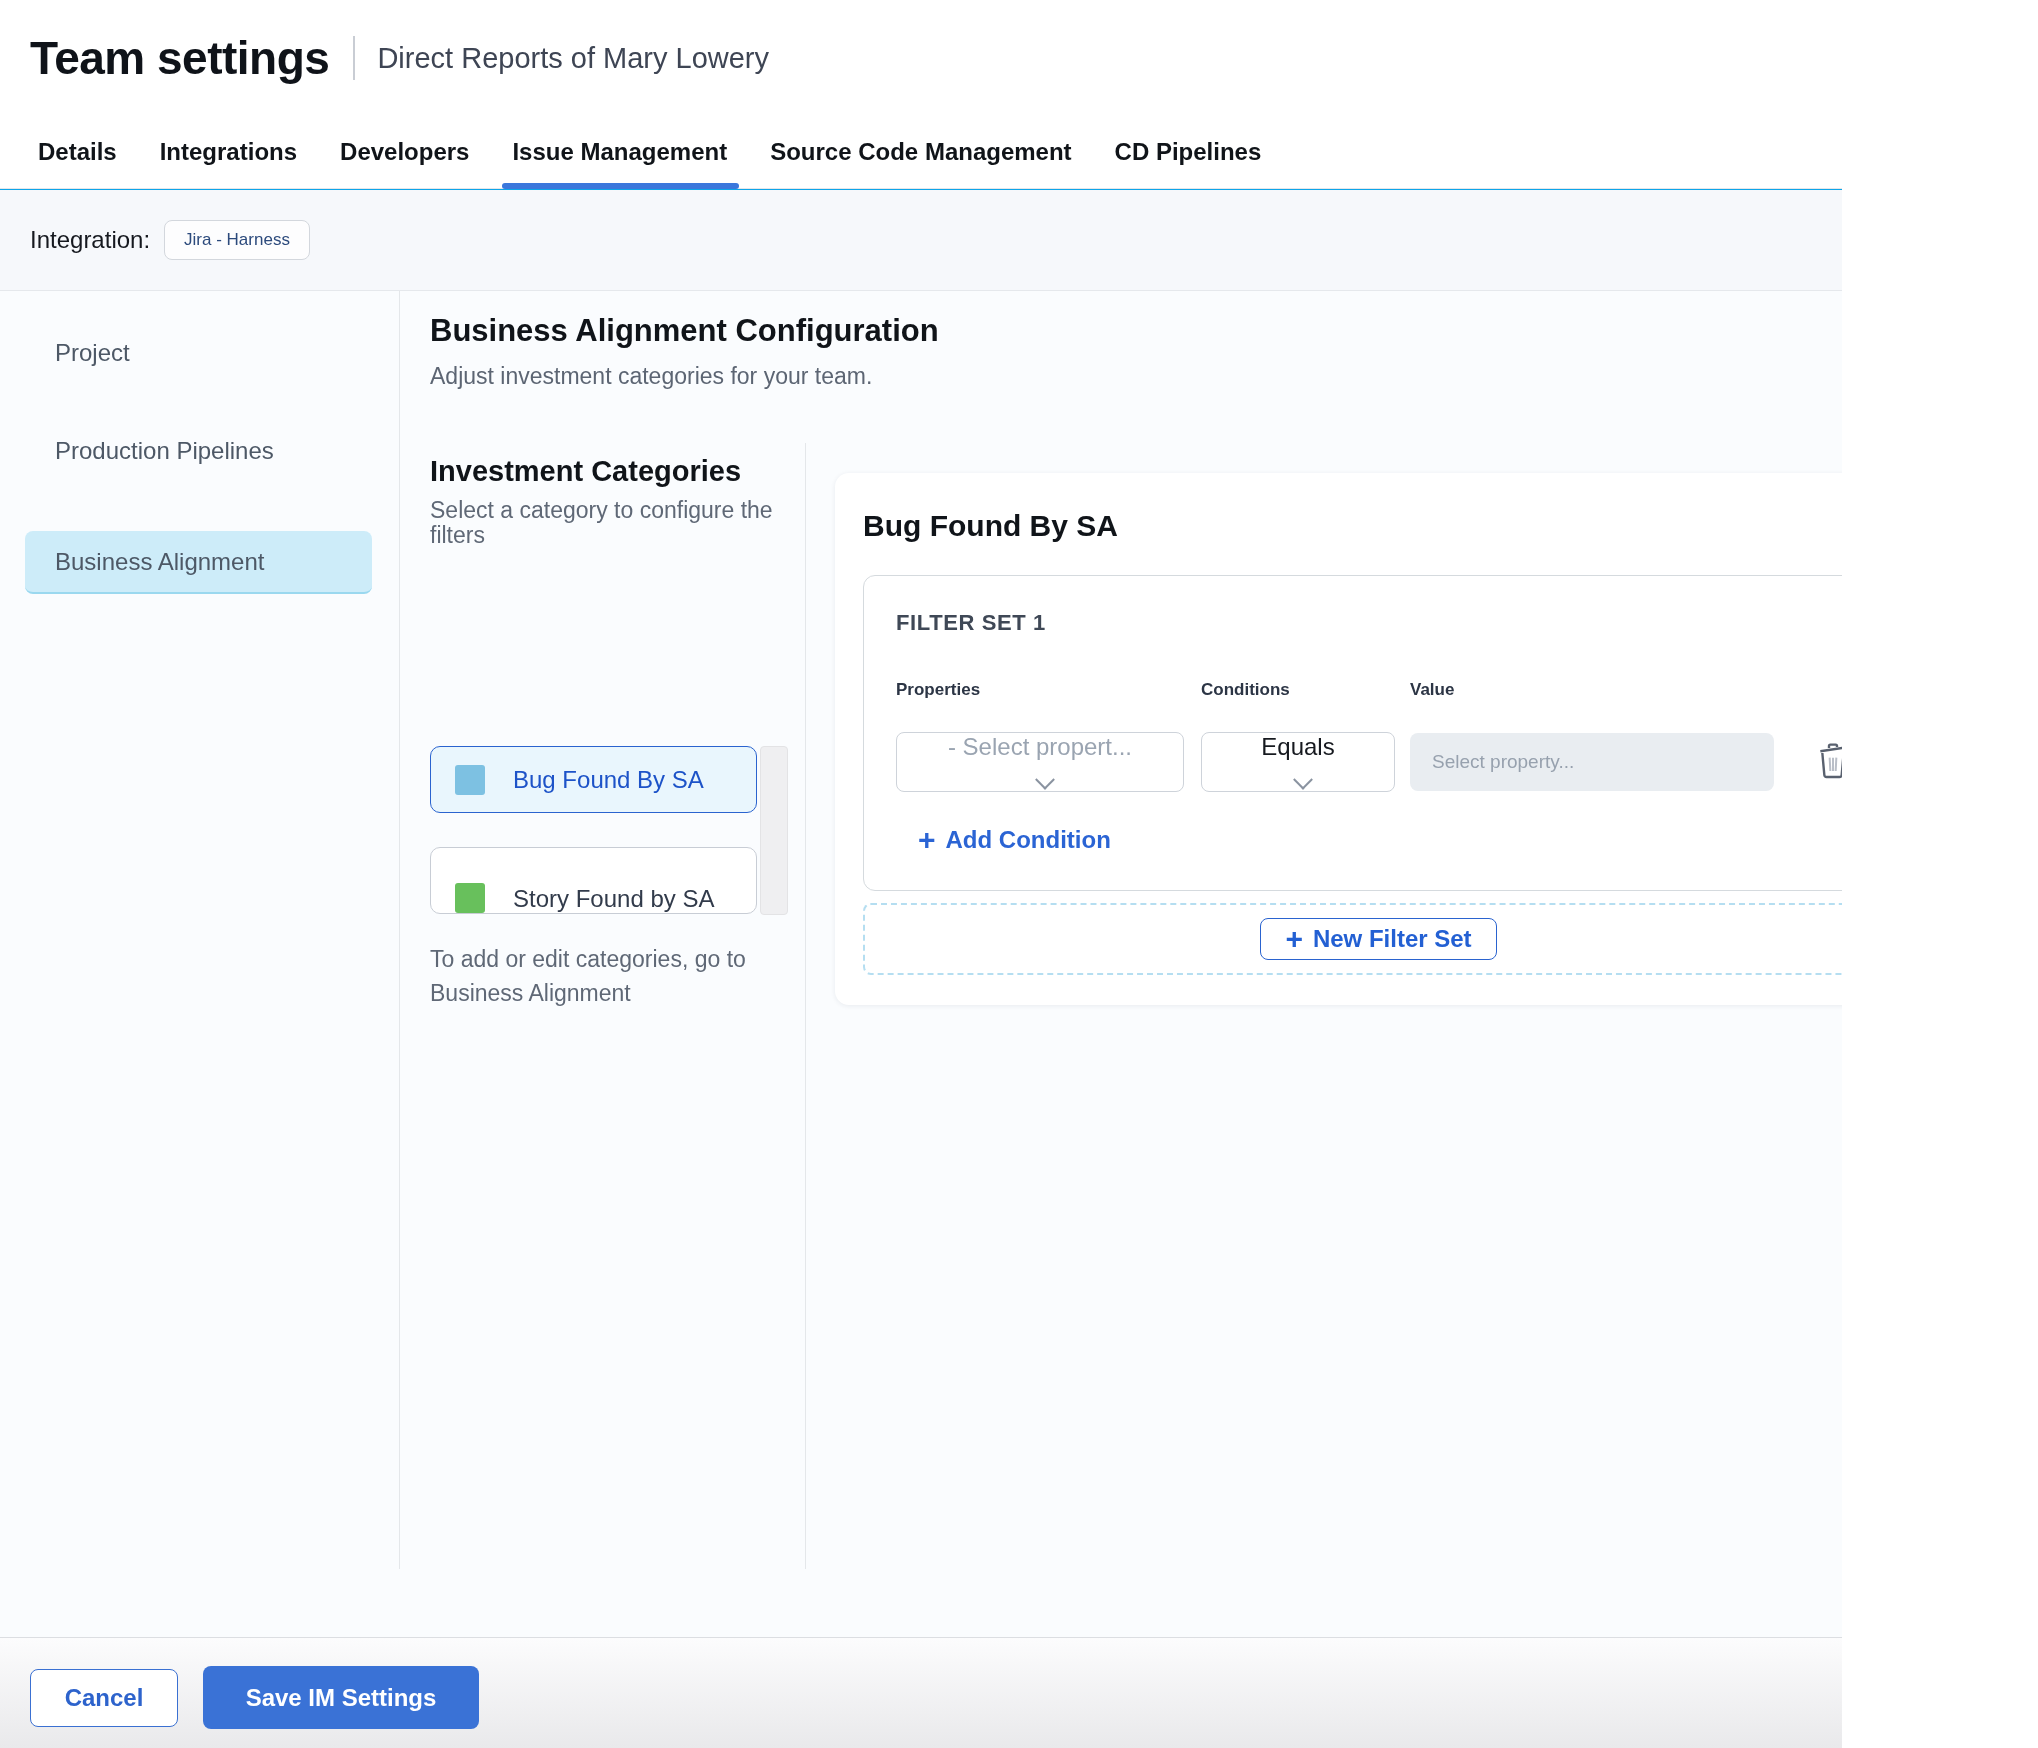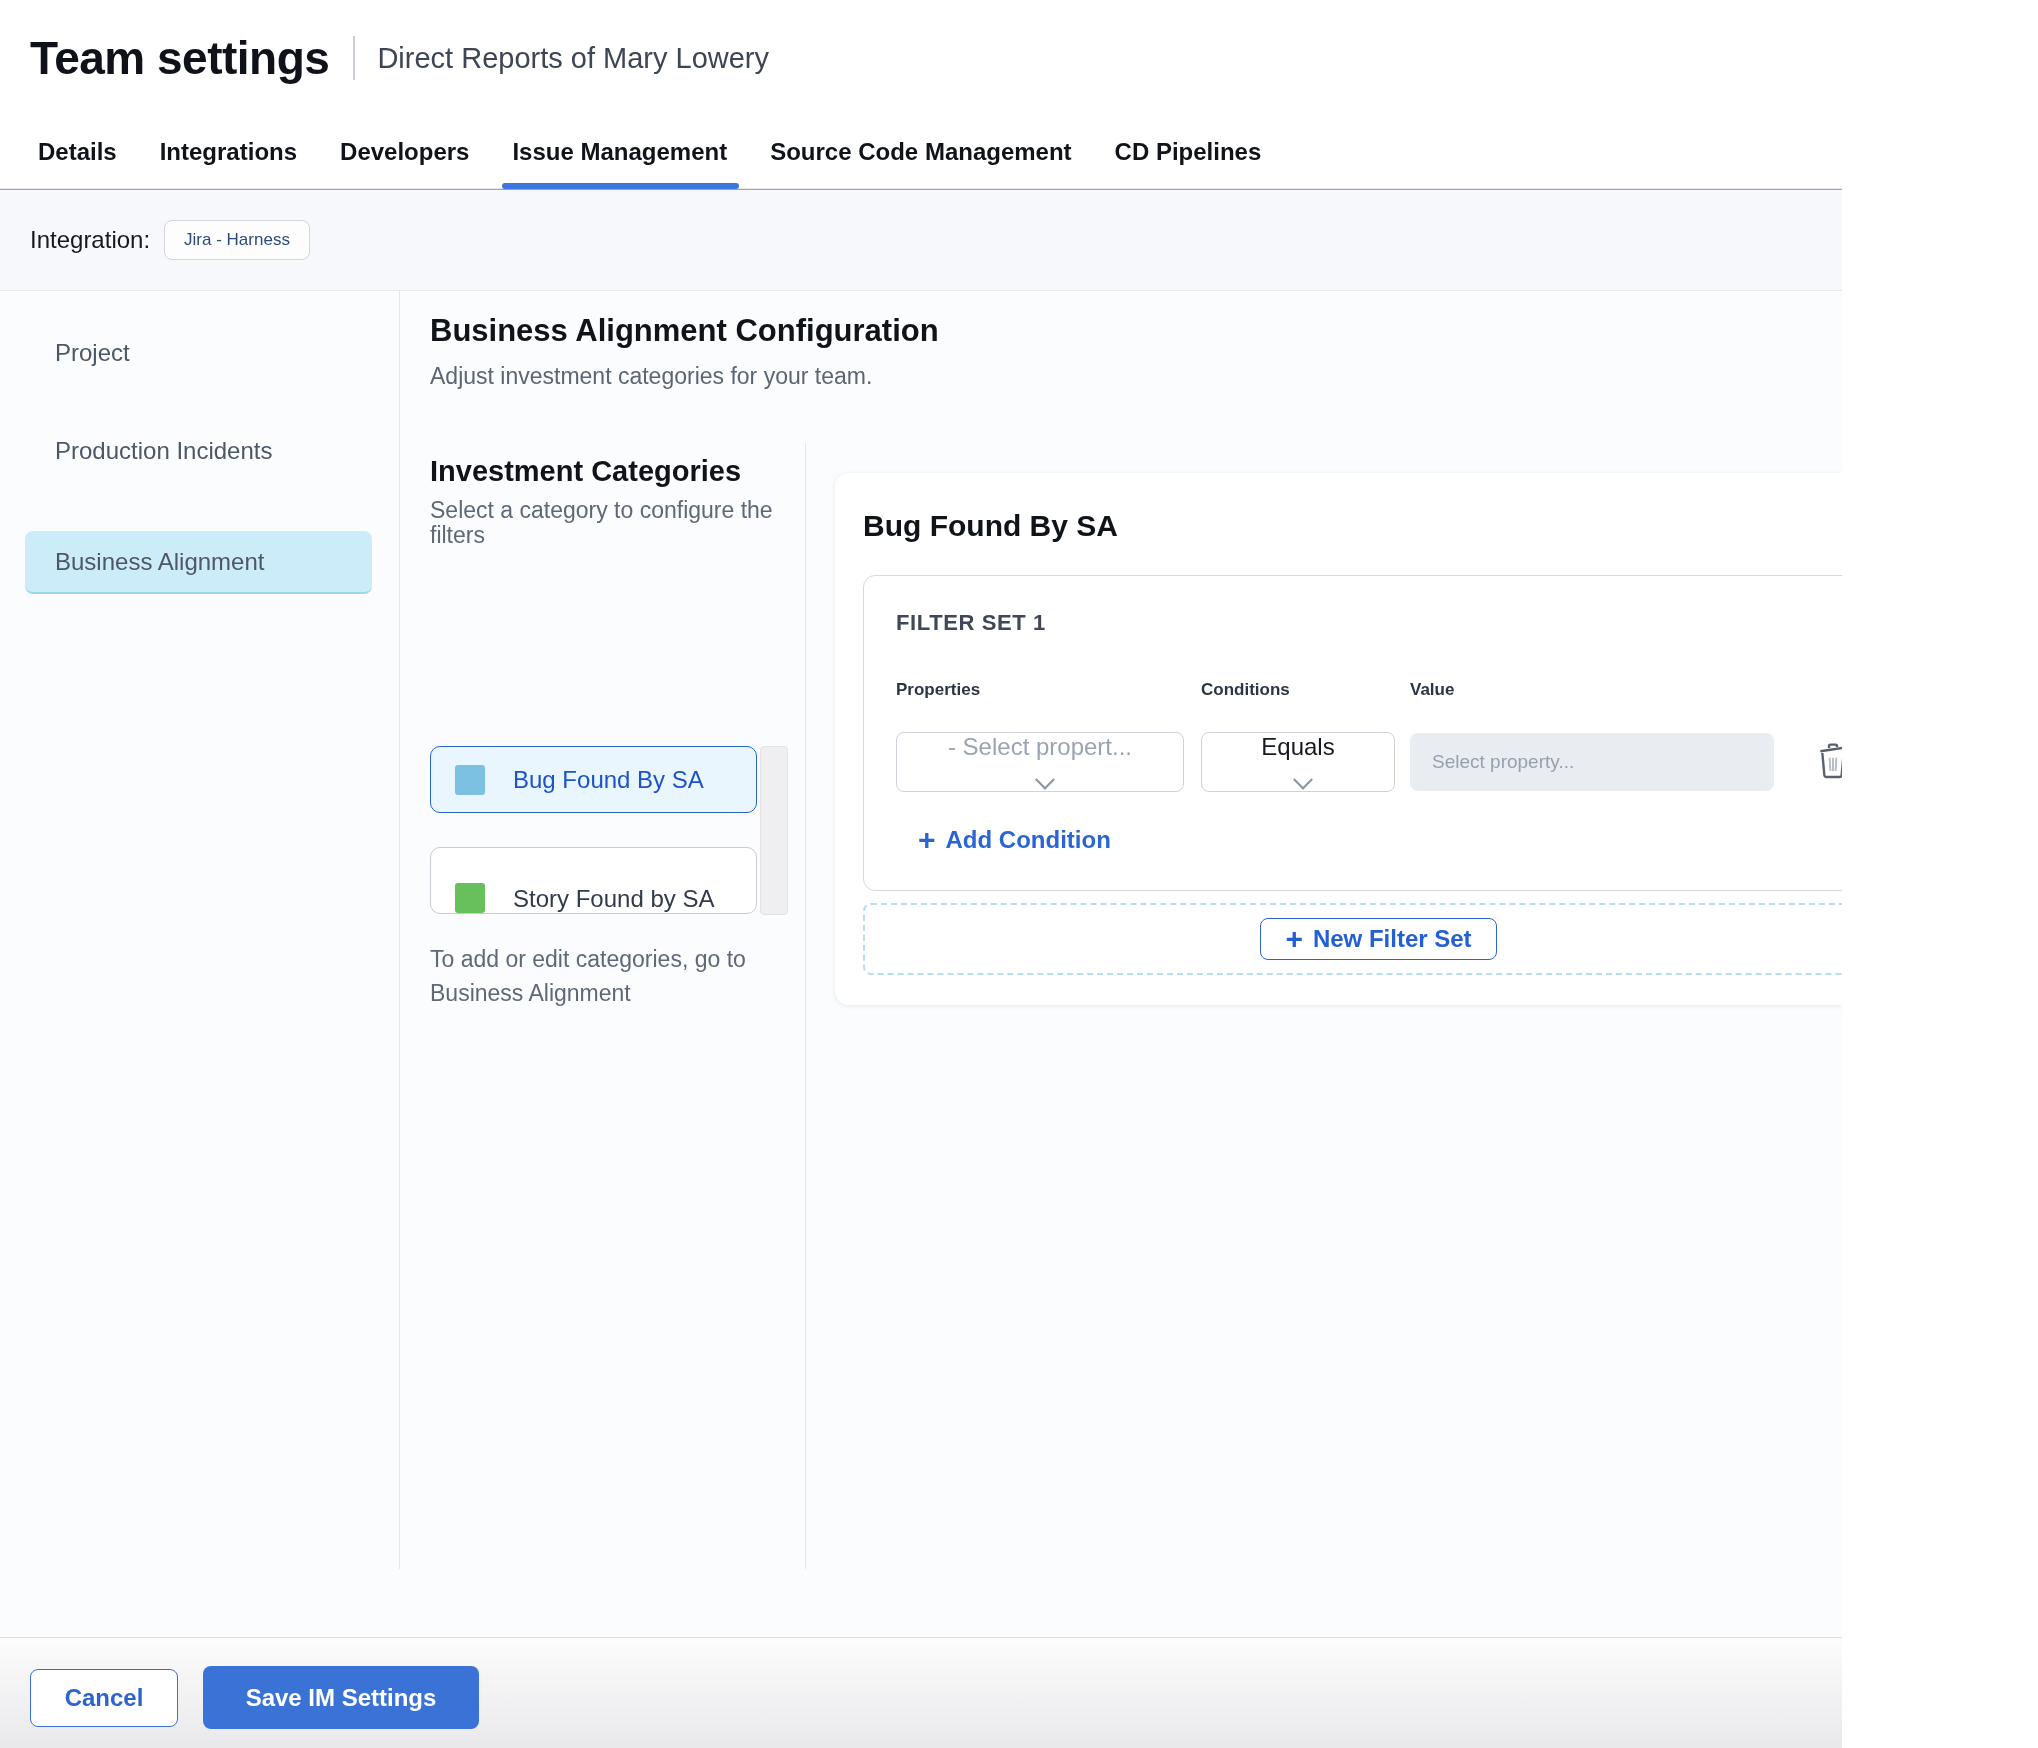--- a/index.html
+++ b/index.html
@@ -1,18 +1,18 @@
 <!DOCTYPE html>
 <html><head>
 <meta charset="utf-8">
 <style>
   * { box-sizing: border-box; margin: 0; padding: 0; }
   html,body { width:2038px; height:1748px; }
   body { font-family:"Liberation Sans", sans-serif; background:#ffffff; color:#14181f; }
-  #app { position:relative; width:1842px; height:1748px; overflow:hidden; background:#a3a3a3; }
+  #app { position:relative; width:1842px; height:1748px; overflow:hidden; background:#0ea5e9; }
 
   
   .header { position:absolute; left:0; top:0; width:100%; height:116px; background:#fff; display:flex; align-items:center; padding-left:30px; }
   .header .title { font-size:46px; font-weight:bold; color:#0f1319; letter-spacing:-0.5px; }
   .header .sep { width:2px; height:44px; background:#c9cdd4; margin:0 22px 0 24px; }
   .header .subtitle { font-size:29px; color:#3e4554; }
 
   
   .tabbar { position:absolute; left:0; top:116px; width:100%; height:73px; background:#fff; border-bottom:1px solid #e4e6ea; display:flex; align-items:center; padding-left:38px; }
   .tab { position:relative; height:100%; display:flex; align-items:center; margin-right:43px; font-size:24px; font-weight:bold; color:#101419; cursor:pointer; }
@@ -108,21 +108,21 @@
 
   <div class="subbar">
     <span class="int-label">Integration:</span>
     <span class="chip">Jira - Harness</span>
   </div>
 
   <div class="content">
 
     <div class="sidebar">
       <div class="side-item i0">Project</div>
-      <div class="side-item i1">Production Incidents</div>
+      <div class="side-item i1">Production Pipelines</div>
       <div class="side-item i2 selected">Business Alignment</div>
     </div>
 
     <div class="config-title">Business Alignment Configuration</div>
     <div class="config-sub">Adjust investment categories for your team.</div>
 
     <div class="col-divider"></div>
 
     <div class="cat-col">
       <div class="cat-heading">Investment Categories</div>

